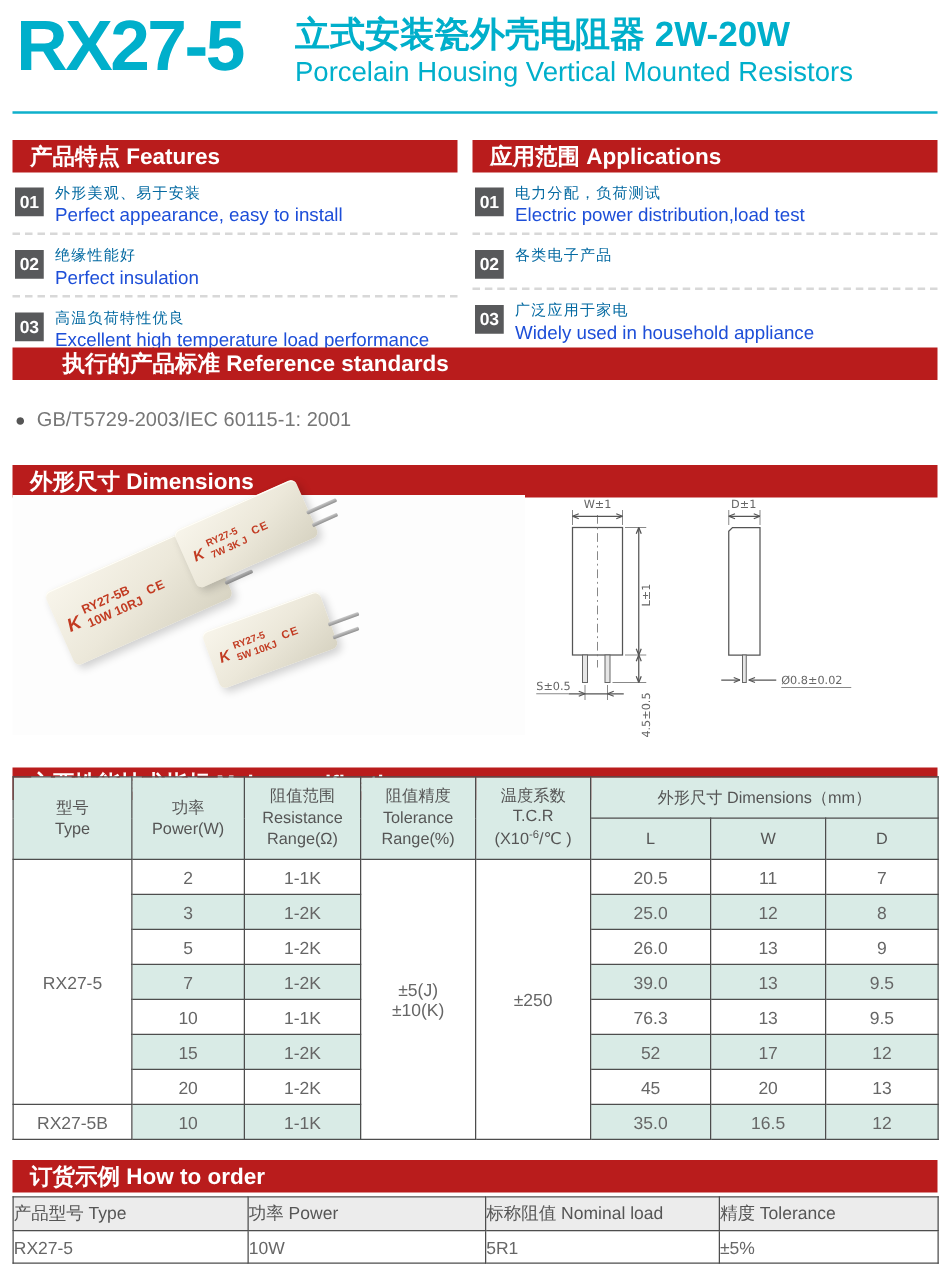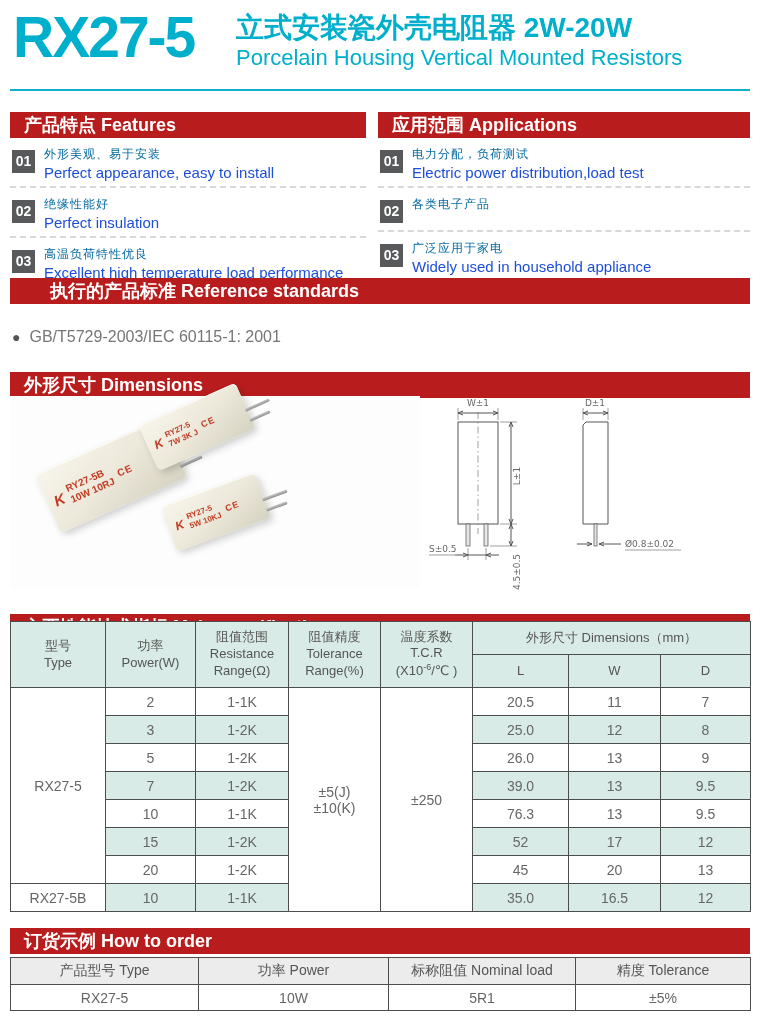--- a/index.html
+++ b/index.html
@@ -57,21 +57,21 @@
   .spec-table { left:10px; top:621px; width:740px; border-collapse:collapse; table-layout:fixed; }
   .spec-table td { border:1px solid #4d4d4d; text-align:center; vertical-align:middle;
                    color:#666; font-size:14px; height:28px; padding:0 2px; }
   .spec-table td.hd { background:#d9ebe6; font-size:13px; color:#555; line-height:1.3; height:33px; }
   .spec-table tbody tr:nth-child(even) td { background:#d9ebe6; }
   .spec-table td.cell-white { background:#fff !important; }
   sup { font-size:9px; }
 
   
   .order-table { left:10px; top:957px; width:740px; border-collapse:collapse; table-layout:fixed; }
-  .order-table td { border:1px solid #4d4d4d; text-align:center; vertical-align:middle;
+  .order-table td { border:1px solid #4d4d4d; vertical-align:middle;
                     color:#666; font-size:14px; height:26px; }
   .order-table td.hd { background:#ececec; color:#555; height:27px; }
 </style>
 </head>
 <body>
 
 <div class="abs brand">RX27-5</div>
 <div class="abs title-cn">立式安装瓷外壳电阻器 2W-20W</div>
 <div class="abs title-en">Porcelain Housing Vertical Mounted Resistors</div>
 <div class="abs header-rule"></div>

